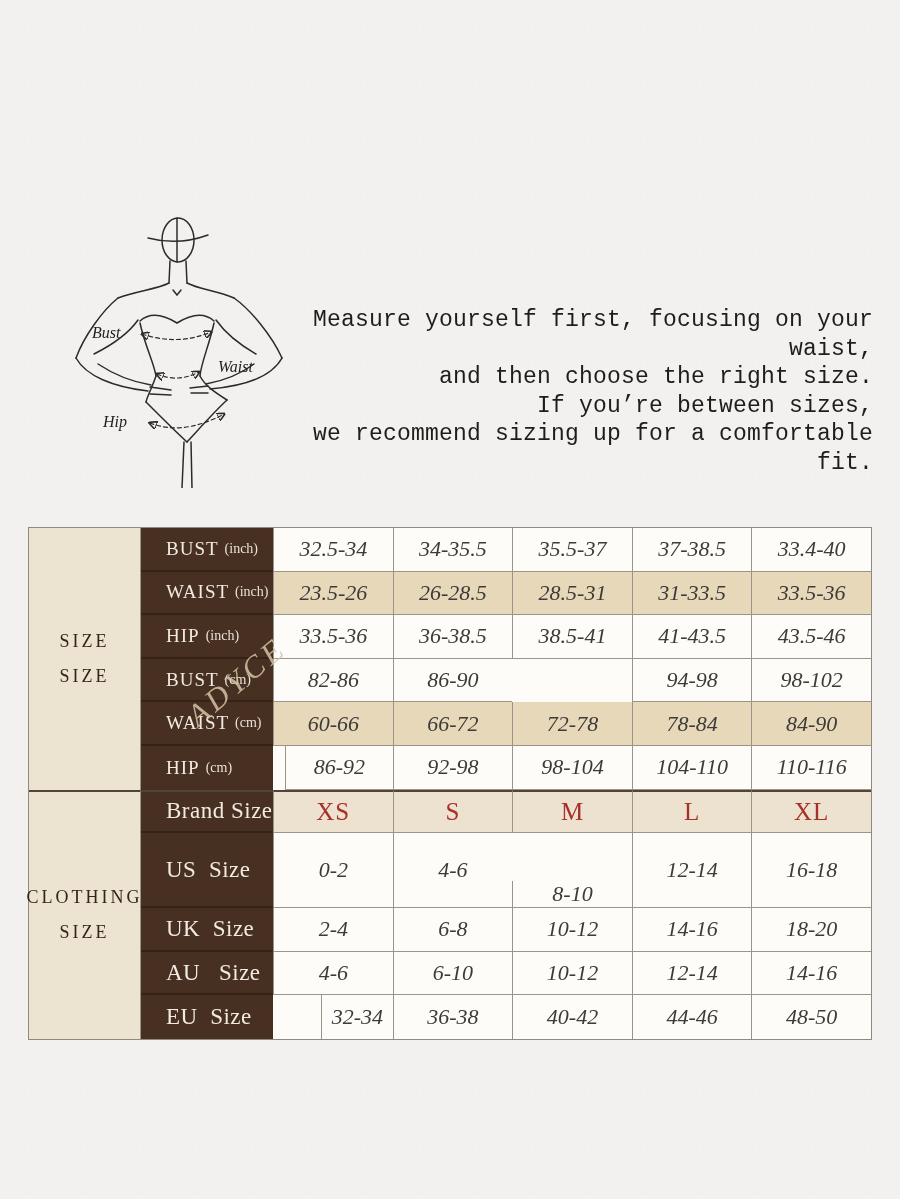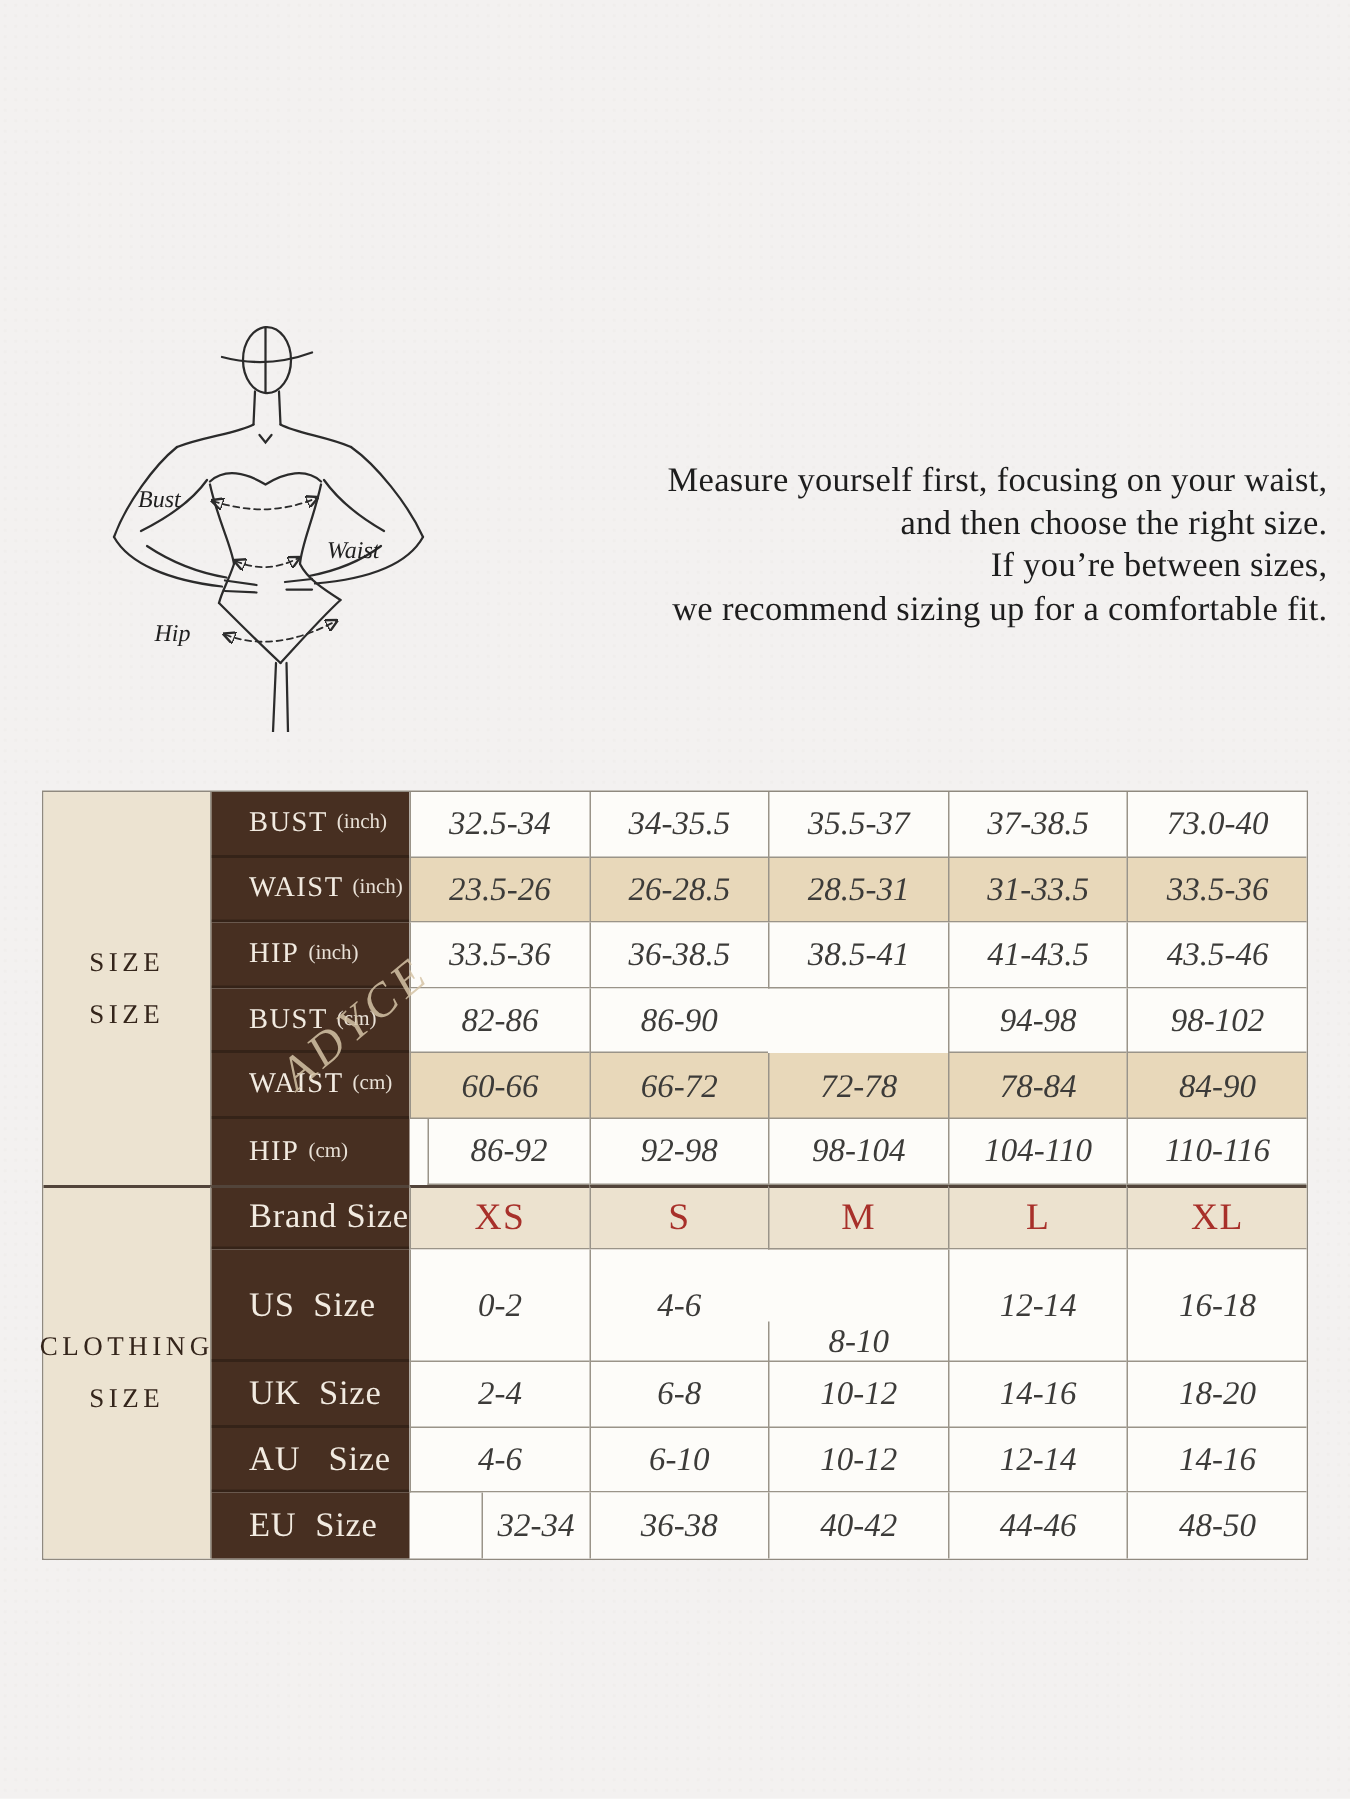--- a/index.html
+++ b/index.html
@@ -10,21 +10,21 @@
     background-image:radial-gradient(rgba(185,175,170,0.05) 1px, transparent 1px);
     background-size:7px 7px;
     text-align:right;
   }
   
   .figure{position:absolute;left:58px;top:188px;width:260px;height:300px;}
   .figure path,.figure ellipse,.figure line{fill:none;stroke:#2b2b2b;stroke-width:1.5;stroke-linecap:round;}
   .figure .dash{stroke-width:1.2;stroke-dasharray:4 3;}
   .figure text{font-family:"Liberation Serif","DejaVu Serif",serif;font-style:italic;font-size:16px;fill:#1f1f1f;stroke:none;}
   
-  .intro{position:absolute;left:320px;top:306px;width:565px;font-size:23px;line-height:28.5px;color:#1d1d1d;letter-spacing:0.2px;}
+  .intro{position:absolute;left:308px;top:306px;width:565px;font-size:23px;line-height:28.5px;color:#1d1d1d;letter-spacing:0.2px;font-family:Liberation Mono, monospace;}
   
   .size-table{
     position:absolute;left:28px;top:527px;width:844px;height:513px;
     display:grid;grid-template-columns:112px 132px repeat(5,1fr);grid-template-rows:repeat(11,1fr);
     border:1.5px solid #8f897f;background:#fdfcf9;box-sizing:border-box;
   }
   .gcell{background:#ece3d1;border-right:1px solid #9a9489;display:flex;flex-direction:column;gap:14px;
          align-items:center;justify-content:center;font-size:18px;letter-spacing:3px;color:#34251b;}
   .lcell{background:#472f21;color:#f2ebe1;display:flex;align-items:baseline;padding-left:25px;
          border-bottom:2px solid rgba(0,0,0,0.25);box-sizing:border-box;align-items:center;}
@@ -116,21 +116,21 @@
         <div>SIZE</div>
       </div>
       <div class="lcell" style="grid-area: 1 / 2;">
         <span class="lab">BUST</span>
         <span class="unit">(inch)</span>
       </div>
       <div class="vcell" style="grid-area: 1 / 3;">32.5-34</div>
       <div class="vcell" style="grid-area: 1 / 4;">34-35.5</div>
       <div class="vcell" style="grid-area: 1 / 5;">35.5-37</div>
       <div class="vcell" style="grid-area: 1 / 6;">37-38.5</div>
-      <div class="vcell" style="grid-area: 1 / 7;">73.0-40</div>
+      <div class="vcell" style="grid-area: 1 / 7;">33.4-40</div>
       <div class="lcell" style="grid-area: 2 / 2;">
         <span class="lab">WAIST</span>
         <span class="unit">(inch)</span>
       </div>
       <div class="vcell shaded" style="grid-area: 2 / 3;">23.5-26</div>
       <div class="vcell shaded" style="grid-area: 2 / 4;">26-28.5</div>
       <div class="vcell shaded" style="grid-area: 2 / 5;">28.5-31</div>
       <div class="vcell shaded" style="grid-area: 2 / 6;">31-33.5</div>
       <div class="vcell shaded" style="grid-area: 2 / 7;">33.5-36</div>
       <div class="lcell" style="grid-area: 3 / 2;">

